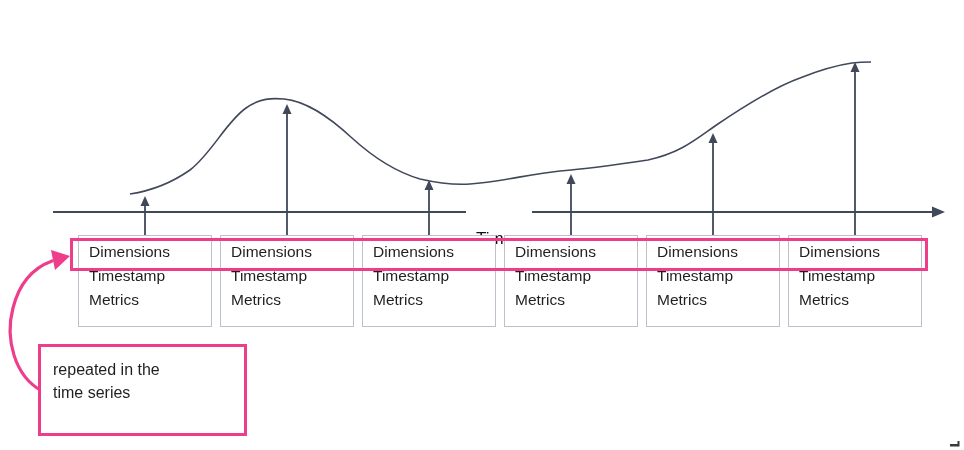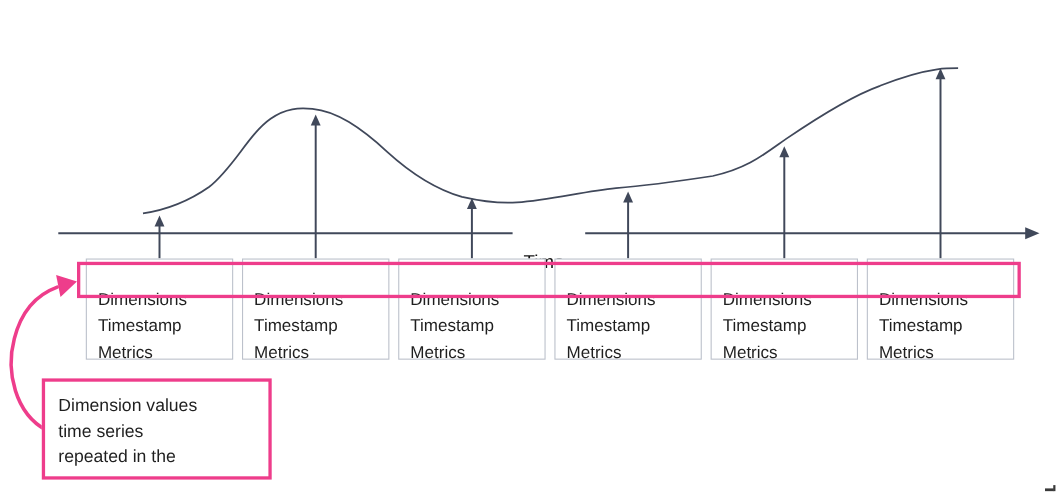--- a/index.html
+++ b/index.html
@@ -60,21 +60,21 @@
     display: flex;
     gap: 8px;
     z-index: 2;
   }
   .record-box {
     box-sizing: border-box;
     width: 134px;
     height: 92px;
     background: #ffffff;
     border: 1px solid var(--box-border);
-    padding: 25px 0 0 10px;
+    padding: 4px 0 0 10px;
   }
   .record-line {
     font-size: 15.5px;
     line-height: 24px;
     color: var(--text);
     white-space: nowrap;
   }
 
   .highlight-band {
     position: absolute;
@@ -203,18 +203,17 @@
       <div class="record-box">
         <div class="record-line">Dimensions</div>
         <div class="record-line">Timestamp</div>
         <div class="record-line">Metrics</div>
       </div>
     </div>
 
   <div class="highlight-band"></div>
 
   <div class="callout">
-    <span class="callout-line">Dimension values</span>
+    <span class="callout-line">repeated in the</span>
     <span class="callout-line">time series</span>
-    <span class="callout-line">repeated in the</span>
   </div>
 
 </div>
 
 </body></html>

